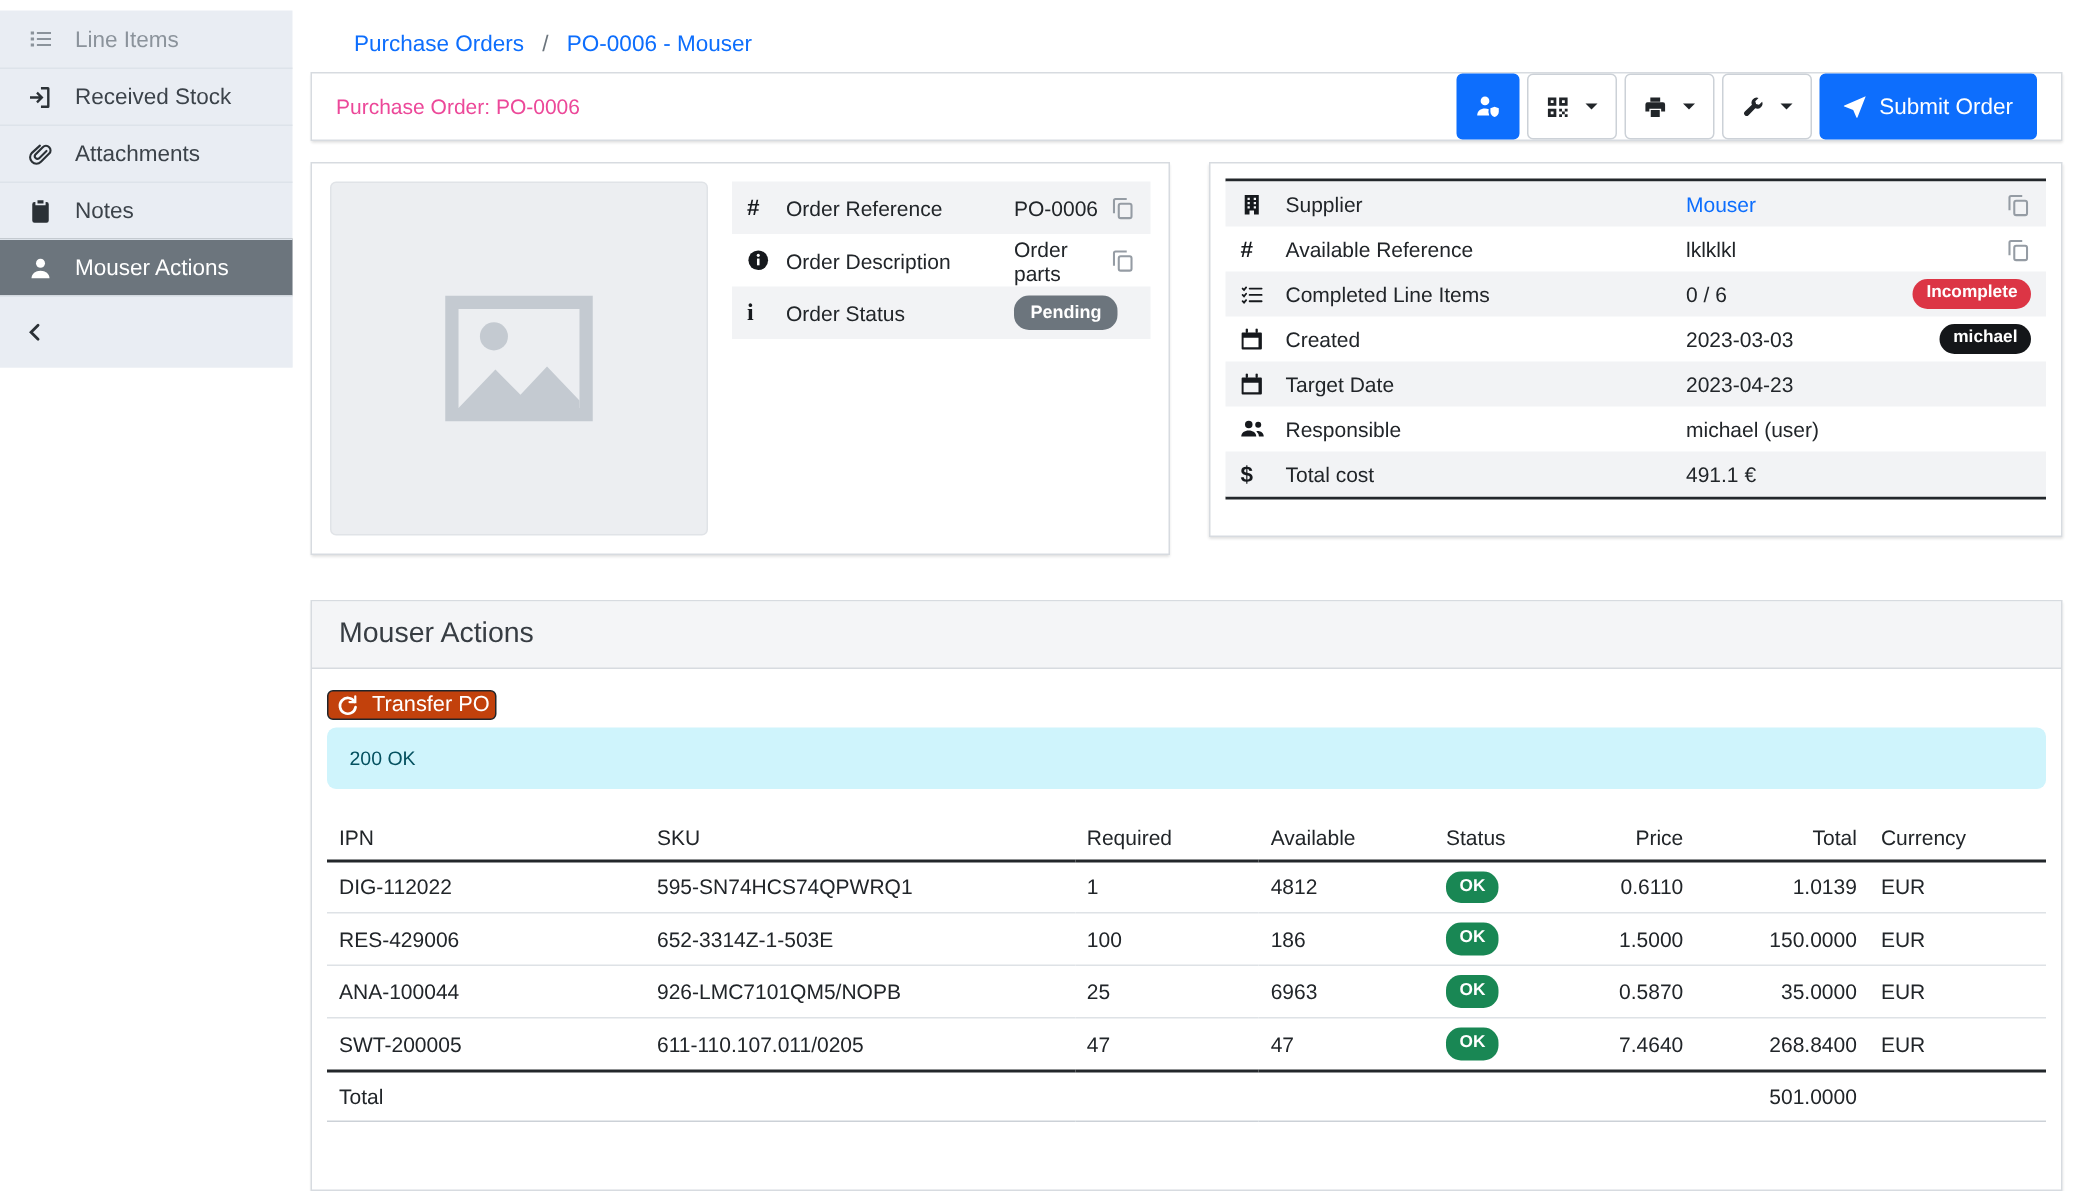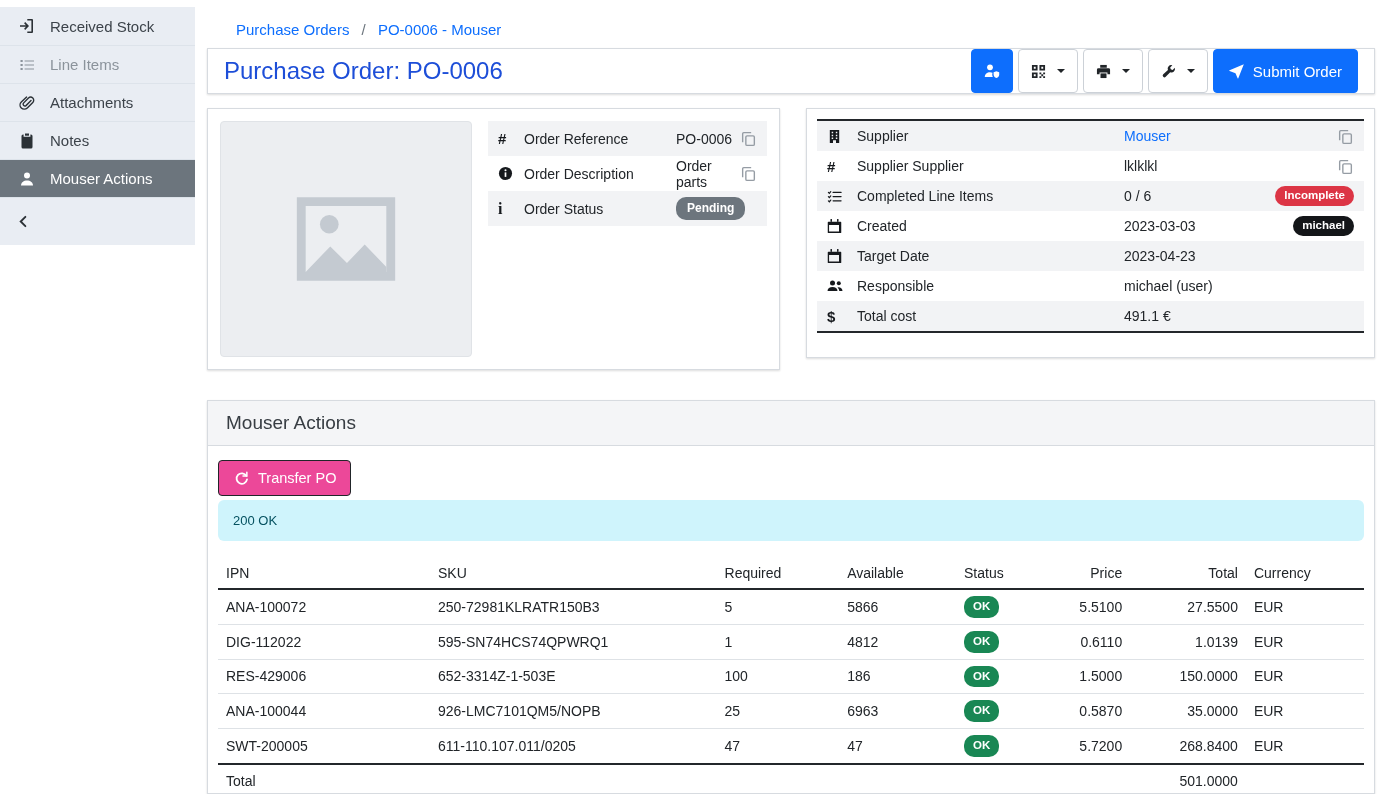--- a/index.html
+++ b/index.html
@@ -21,26 +21,26 @@
 
   
   .main{flex:1;min-width:0;padding:0 8px 0 12px;display:flex;flex-direction:column}
   .breadcrumb{padding:21px 0 10px 29px;font-size:15px;flex:0 0 auto}
   .breadcrumb a{color:#0d6efd;text-decoration:none;cursor:pointer}
   .breadcrumb .sep{color:#6c757d;margin:0 8px}
 
   .panel{background:#fff;border:1px solid #d7dbe0;box-shadow:0 1px 2px rgba(0,0,0,.14)}
 
   .header-panel{display:flex;align-items:center;justify-content:space-between;padding:5px 16px;height:46px}
-  .page-title{font-size:24px;font-weight:500;color:#1d4ed8}
+  .page-title{font-size:14px;font-weight:500;color:#ec4899}
   .actions{display:flex;align-items:center;gap:5px}
   .btn{display:inline-flex;align-items:center;justify-content:center;gap:8px;height:44px;padding:0 12px;border-radius:4px;border:1px solid transparent;background:#fff;font-size:14px;font-family:inherit;cursor:pointer;color:#212529;white-space:nowrap}
   .btn-outline{border-color:#ccd1d7}
   .btn-primary{background:#0d6efd;border-color:#0d6efd;color:#fff}
-  .btn-dark{background:#ec4899;border-color:#212529;color:#fff;font-size:14.5px;height:36px;padding:0 14px;gap:9px}
+  .btn-dark{background:#c2410c;border-color:#212529;color:#fff;font-size:14.5px;height:20px;padding:0 4px;gap:9px}
   .btn-submit{font-size:15px;padding:0 15px}
   .bicon{display:inline-flex;width:16px;height:16px;align-items:center;justify-content:center}
   .caret{width:0;height:0;border-left:4px solid transparent;border-right:4px solid transparent;border-top:4.5px solid #212529;margin-left:2px}
 
   
   .details{display:flex;gap:26px;margin-top:14px;align-items:flex-start;flex:0 0 auto}
   .detail-left{flex:0 0 573px;display:flex;gap:16px;padding:12px;height:262px}
   .thumb{flex:0 0 252px;height:236px;background:#eceef1;border:1px solid #e0e3e7;border-radius:4px;display:flex;align-items:center;justify-content:center;color:#c4cad1;cursor:pointer}
   .kv{flex:1;min-width:0}
   .kv-row{display:flex;align-items:center;min-height:35px;padding:0 10px}
@@ -79,36 +79,36 @@
   .parts .num{text-align:right}
   .parts tfoot td{border-bottom:1px solid #ccd1d7;padding:8px}
 </style>
 </head>
 <body>
 
 <div class="app">
 
   <aside class="sidebar">
     <div class="side-list">
+      <div class="side-item muted">
+        <span class="sicon">
+          <svg viewBox="0 0 16 16" width="16" height="16" fill="currentColor">
+              <path d="M1.5 3h2.2v2H1.5zM5.6 3.4H15v1.2H5.6zM1.5 7h2.2v2H1.5zM5.6 7.4H15v1.2H5.6zM1.5 11h2.2v2H1.5zM5.6 11.4H15v1.2H5.6z"></path>
+            </svg>
+        </span>
+        <span>Line Items</span>
+      </div>
       <div class="side-item">
         <span class="sicon">
           <svg viewBox="0 0 16 16" width="16" height="16" fill="currentColor">
               <path d="M8.3 1h4.7a1 1 0 0 1 1 1v12a1 1 0 0 1-1 1H8.3v-1.6h4.1V2.6H8.3z"></path>
               <path d="M6.2 4.1 10 8l-3.8 3.9-1.1-1.2 1.8-1.9H1V7.2h5.9L5.1 5.3z"></path>
             </svg>
         </span>
         <span>Received Stock</span>
-      </div>
-      <div class="side-item muted">
-        <span class="sicon">
-          <svg viewBox="0 0 16 16" width="16" height="16" fill="currentColor">
-              <path d="M1.5 3h2.2v2H1.5zM5.6 3.4H15v1.2H5.6zM1.5 7h2.2v2H1.5zM5.6 7.4H15v1.2H5.6zM1.5 11h2.2v2H1.5zM5.6 11.4H15v1.2H5.6z"></path>
-            </svg>
-        </span>
-        <span>Line Items</span>
       </div>
       <div class="side-item">
         <span class="sicon">
           <svg viewBox="0 0 16 16" width="16" height="16" fill="none" stroke="currentColor" stroke-width="1.4" stroke-linecap="round">
               <path d="M12 5.6 7 10.6a1.8 1.8 0 0 1-2.5-2.5l5-5a3 3 0 0 1 4.3 4.3l-5.5 5.5a4.2 4.2 0 0 1-6-6L7.6 2.1"></path>
             </svg>
         </span>
         <span>Attachments</span>
       </div>
       <div class="side-item">
@@ -255,21 +255,21 @@
             <span class="kv-value link">Mouser</span>
             <span class="kv-trail">
               <svg viewBox="0 0 16 16" width="17" height="17" fill="none" stroke="currentColor" stroke-width="1.3">
                   <rect x="5.5" y="5.5" width="8" height="9" rx="1.2"></rect>
                   <path d="M10.5 2.5h-7a1 1 0 0 0-1 1v8"></path>
                 </svg>
             </span>
           </div>
           <div class="kv-row">
             <span class="kv-icon">#</span>
-            <span class="kv-label">Supplier Supplier</span>
+            <span class="kv-label">Available Reference</span>
             <span class="kv-value">lklklkl</span>
             <span class="kv-trail">
               <svg viewBox="0 0 16 16" width="17" height="17" fill="none" stroke="currentColor" stroke-width="1.3">
                   <rect x="5.5" y="5.5" width="8" height="9" rx="1.2"></rect>
                   <path d="M10.5 2.5h-7a1 1 0 0 0-1 1v8"></path>
                 </svg>
             </span>
           </div>
           <div class="kv-row">
             <span class="kv-icon">
@@ -363,30 +363,20 @@
               <th>Required</th>
               <th>Available</th>
               <th>Status</th>
               <th class="num">Price</th>
               <th class="num">Total</th>
               <th>Currency</th>
             </tr>
           </thead>
           <tbody>
             <tr>
-              <td>ANA-100072</td>
-              <td>250-72981KLRATR150B3</td>
-              <td>5</td>
-              <td>5866</td>
-              <td><span class="pill pill-green">OK</span></td>
-              <td class="num">5.5100</td>
-              <td class="num">27.5500</td>
-              <td>EUR</td>
-            </tr>
-            <tr>
               <td>DIG-112022</td>
               <td>595-SN74HCS74QPWRQ1</td>
               <td>1</td>
               <td>4812</td>
               <td><span class="pill pill-green">OK</span></td>
               <td class="num">0.6110</td>
               <td class="num">1.0139</td>
               <td>EUR</td>
             </tr>
             <tr>
@@ -408,21 +398,21 @@
               <td class="num">0.5870</td>
               <td class="num">35.0000</td>
               <td>EUR</td>
             </tr>
             <tr>
               <td>SWT-200005</td>
               <td>611-110.107.011/0205</td>
               <td>47</td>
               <td>47</td>
               <td><span class="pill pill-green">OK</span></td>
-              <td class="num">5.7200</td>
+              <td class="num">7.4640</td>
               <td class="num">268.8400</td>
               <td>EUR</td>
             </tr>
           </tbody>
           <tfoot>
             <tr>
               <td>Total</td>
               <td></td>
               <td></td>
               <td></td>

